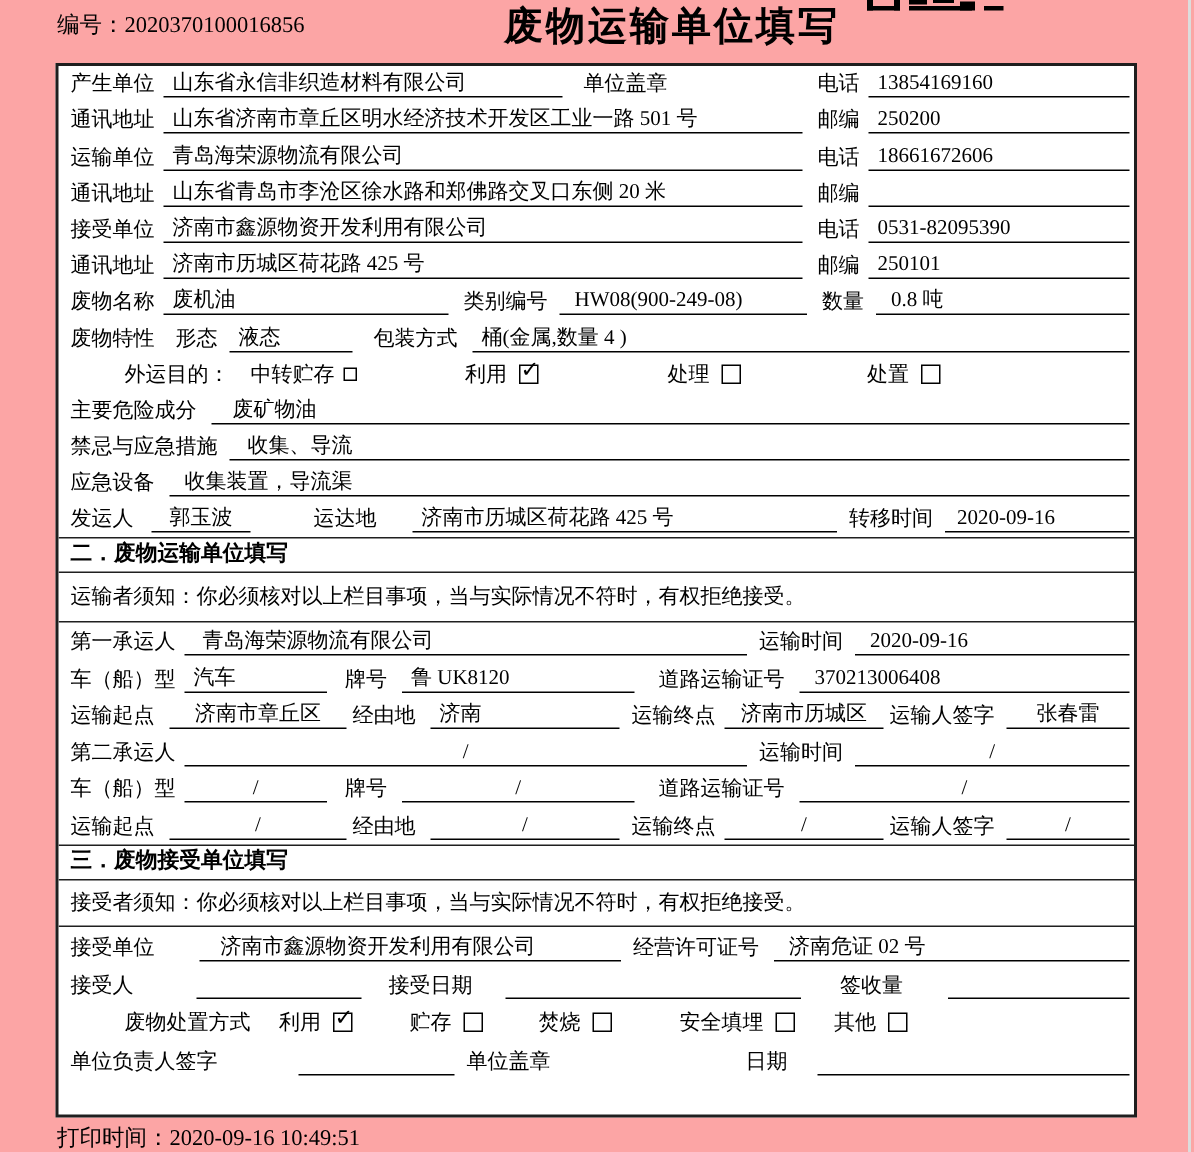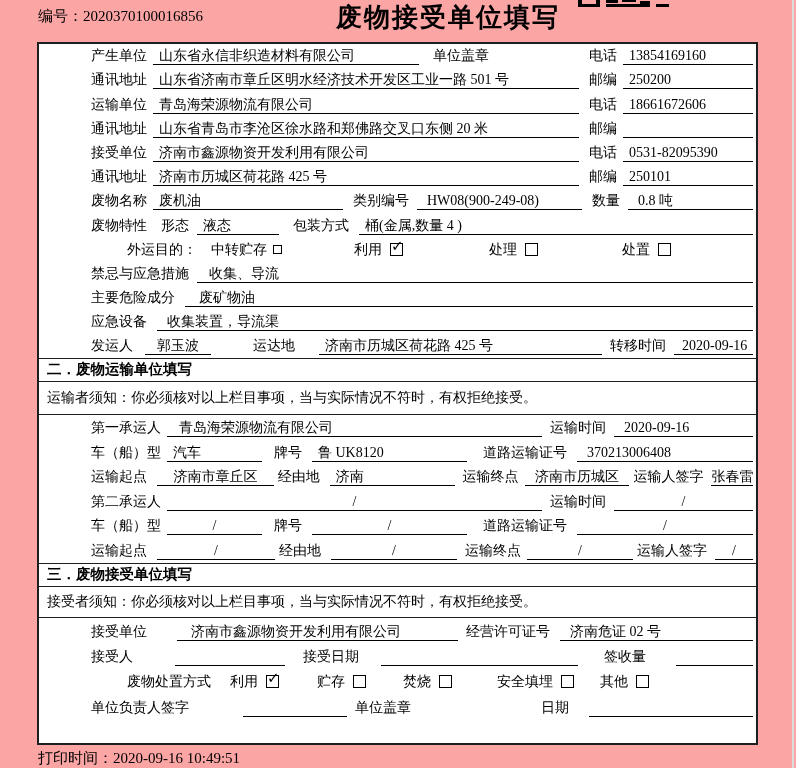--- a/index.html
+++ b/index.html
@@ -14,21 +14,21 @@
   .edge { position:absolute; right:2px; top:0; width:2px; height:100%; background:#dcdcdc; }
   .tbl { position:absolute; left:37px; top:42px; width:721px; height:703px;
          border:2px solid #1f1f1f; background:#fff; overflow:hidden; }
   .sec-h { height:23px; line-height:21px; padding-left:8px; font-size:14.5px;
            font-weight:bold; border-bottom:1.5px solid #1f1f1f; }
   .sec-h.bt { border-top:1.5px solid #1f1f1f; height:24px; }
   .notice { height:33px; display:flex; align-items:center; padding-left:8px;
             font-size:14px; border-bottom:1.5px solid #1f1f1f; }
   .notice2 { height:31px; }
   .row { position:relative; display:flex; align-items:flex-end;
-         padding:0 3px 3px 8px; font-size:14px;margin-left:44px; }
+         padding:0 3px 3px 8px; font-size:14px; }
   .r1 { height:24.2px; } .r2 { height:24.6px; } .r3 { height:25.6px; }
   .lb { white-space:nowrap; }
   .u { display:inline-block; border-bottom:1px solid #000; height:19px; line-height:19px;
        white-space:nowrap; padding-left:6px; overflow:hidden; }
   .fx { flex:1 1 auto; }
   .ct { text-align:center; padding-left:0; }
   .c2 { position:absolute; left:506px; right:3px; bottom:3px; display:flex; align-items:flex-end; }
   .c2 .lb { margin-right:6px;font-family:Liberation Mono, monospace; }
   .optrow { align-items:center; padding-bottom:0;padding-left:44px; }
   .opt { display:inline-flex; align-items:center; }
@@ -40,21 +40,21 @@
   .print { position:absolute; left:38px; top:749px; font-size:15px; white-space:nowrap; }
 </style>
 </head>
 <body>
 
 <div class="page">
 
   <div class="docno">
     <span>编号：</span><span>2020370100016856</span>
   </div>
-  <div class="title">废物接受单位填写</div>
+  <div class="title">废物运输单位填写</div>
 
   <div class="qr">
     <div style="left:0;top:0;width:4px;height:7px;"></div>
     <div style="left:0;top:4px;width:22px;height:3px;"></div>
     <div style="left:18px;top:0;width:4px;height:7px;"></div>
     <div style="left:28px;top:0;width:12px;height:3px;"></div>
     <div style="left:28px;top:4px;width:42px;height:3px;"></div>
     <div style="left:44px;top:0;width:14px;height:2px;"></div>
     <div style="left:62px;top:1px;width:10px;height:6px;"></div>
     <div style="left:78px;top:4px;width:13px;height:3px;"></div>
@@ -157,27 +157,27 @@
       </span>
       <span class="opt" style="margin-left:84px;">
         <span class="lb">处置</span>
         <span class="cb">
             <i class="mk"></i>
           </span>
       </span>
     </div>
 
     <div class="row r1">
+      <span class="lb">主要危险成分</span>
+      <span class="u fx" style="margin-left:10px;padding-left:14px;">废矿物油</span>
+    </div>
+
+    <div class="row r1">
       <span class="lb">禁忌与应急措施</span>
       <span class="u fx" style="margin-left:8px;padding-left:12px;">收集、导流</span>
-    </div>
-
-    <div class="row r1">
-      <span class="lb">主要危险成分</span>
-      <span class="u fx" style="margin-left:10px;padding-left:14px;">废矿物油</span>
     </div>
 
     <div class="row r1">
       <span class="lb">应急设备</span>
       <span class="u fx" style="margin-left:10px;padding-left:10px;">收集装置，导流渠</span>
     </div>
 
     <div class="row r1">
       <span class="lb">发运人</span>
       <span class="u ct" style="width:66px;margin-left:12px;">郭玉波</span>

